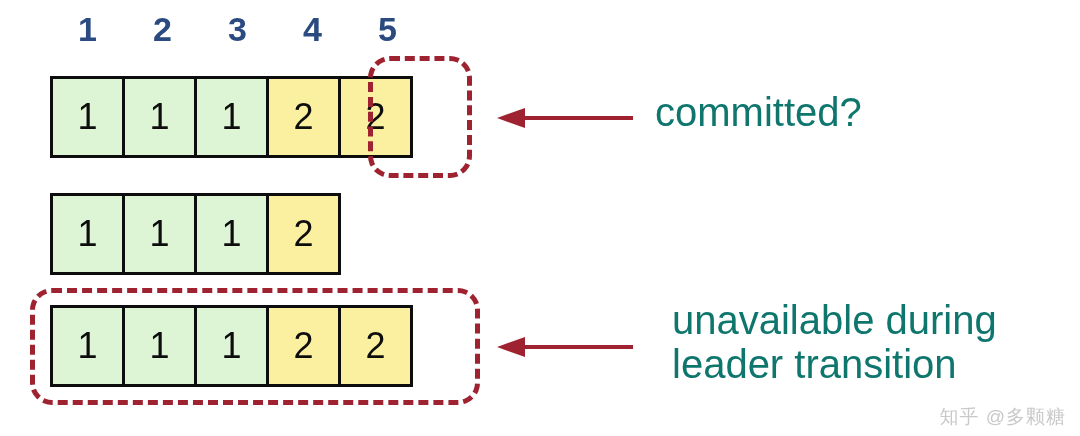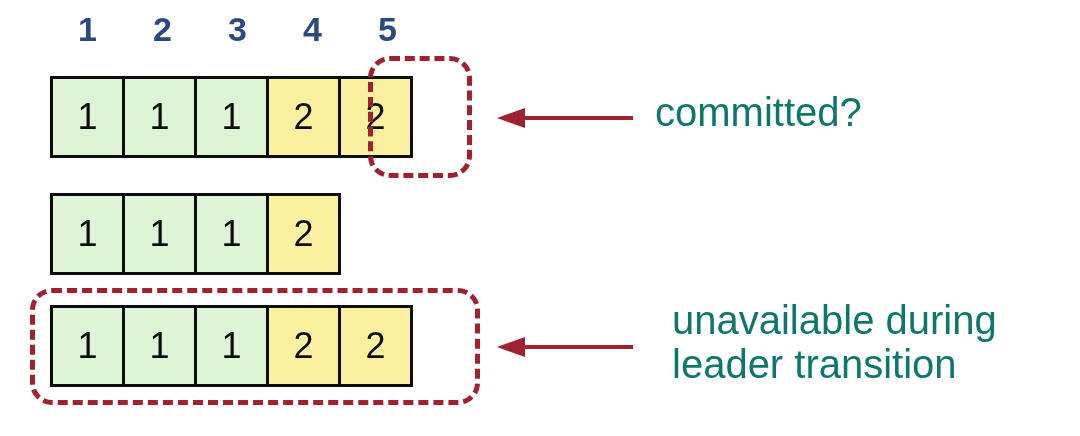--- a/index.html
+++ b/index.html
@@ -140,14 +140,15 @@
   <div class="arrow" style="left:495px; top:332px;">
     <svg width="140" height="30" viewBox="0 0 140 30" aria-hidden="true">
       <line x1="138" y1="15" x2="26" y2="15" stroke="#9e2230" stroke-width="4"></line>
       <polygon points="2,15 30,5 30,25" fill="#9e2230"></polygon>
     </svg>
   </div>
 
   <div class="annotation" style="left:655px; top:298px;margin-left:17px;">unavailable during
 leader transition</div>
 
+  <div class="watermark">知乎 @多颗糖</div>
 
 </div>
 
 </body></html>

